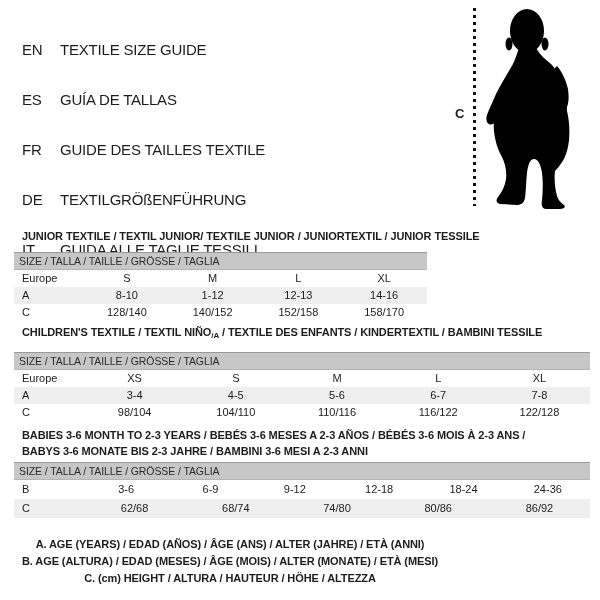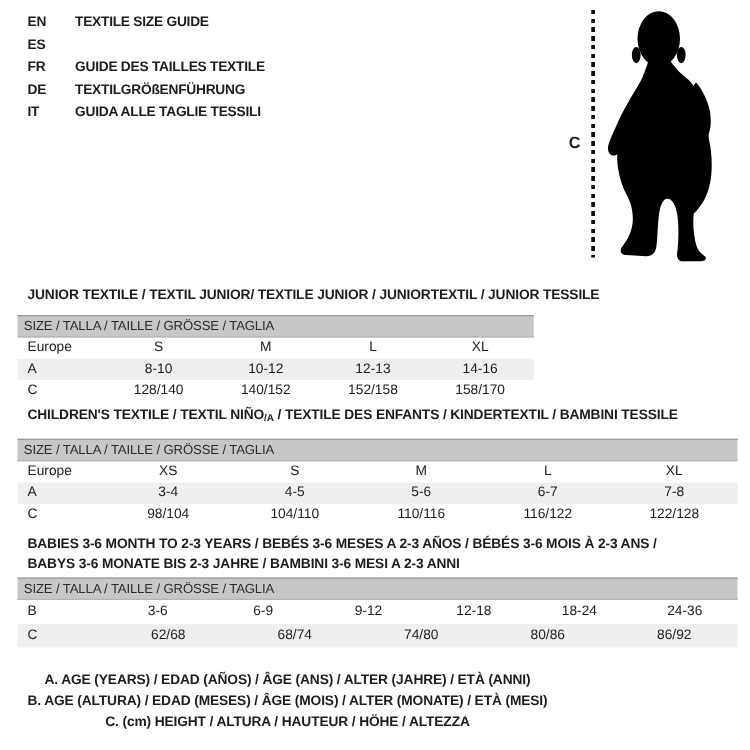--- a/index.html
+++ b/index.html
@@ -2,21 +2,21 @@
 <html><head>
 <meta charset="utf-8">
 <style>
   html,body{margin:0;padding:0;background:#fff;}
   .canvas{
     position:relative;width:600px;height:600px;background:#ffffff;overflow:hidden;
     font-family:"Liberation Sans", sans-serif;color:#1c1c1c;
   }
   
   .lang-list{position:absolute;left:22px;top:9px;}
-  .lang-row{display:flex;height:18px;line-height:18px;font-weight:bold;font-size:11px;letter-spacing:-0.2px;}
+  .lang-row{display:flex;height:18px;line-height:18px;font-weight:normal;font-size:15px;letter-spacing:-0.2px;margin-top:32px;}
   .lang-code{width:38px;}
   
   .height-line{position:absolute;left:473px;top:8px;width:3px;height:198px;
     background:repeating-linear-gradient(to bottom,#111 0 3.5px,transparent 3.5px 7px);}
   .height-label{position:absolute;left:455px;top:106px;font-weight:bold;font-size:13px;}
   .baby-svg{position:absolute;left:480px;top:0px;}
   
   .section{position:absolute;left:14px;}
   .section-0{top:212px;width:413px;margin-top:16px;}
   .section-1{top:324px;width:576px;}
@@ -41,20 +41,21 @@
 
 <div class="canvas">
 
   <div class="lang-list" id="langList">
       <div class="lang-row">
         <span class="lang-code">EN</span>
         <span class="lang-label">TEXTILE SIZE GUIDE</span>
       </div>
       <div class="lang-row">
         <span class="lang-code">ES</span>
+        <span class="lang-label">GUÍA DE TALLAS</span>
       </div>
       <div class="lang-row">
         <span class="lang-code">FR</span>
         <span class="lang-label">GUIDE DES TAILLES TEXTILE</span>
       </div>
       <div class="lang-row">
         <span class="lang-code">DE</span>
         <span class="lang-label">TEXTILGRÖßENFÜHRUNG</span>
       </div>
       <div class="lang-row">
@@ -95,21 +96,21 @@
           <div class="t-row">
             <span class="t-label">Europe</span>
             <span class="t-cell">S</span>
             <span class="t-cell">M</span>
             <span class="t-cell">L</span>
             <span class="t-cell">XL</span>
           </div>
           <div class="t-row shaded">
             <span class="t-label">A</span>
             <span class="t-cell">8-10</span>
-            <span class="t-cell">10-12</span>
+            <span class="t-cell">1-12</span>
             <span class="t-cell">12-13</span>
             <span class="t-cell">14-16</span>
           </div>
           <div class="t-row">
             <span class="t-label">C</span>
             <span class="t-cell">128/140</span>
             <span class="t-cell">140/152</span>
             <span class="t-cell">152/158</span>
             <span class="t-cell">158/170</span>
           </div>

